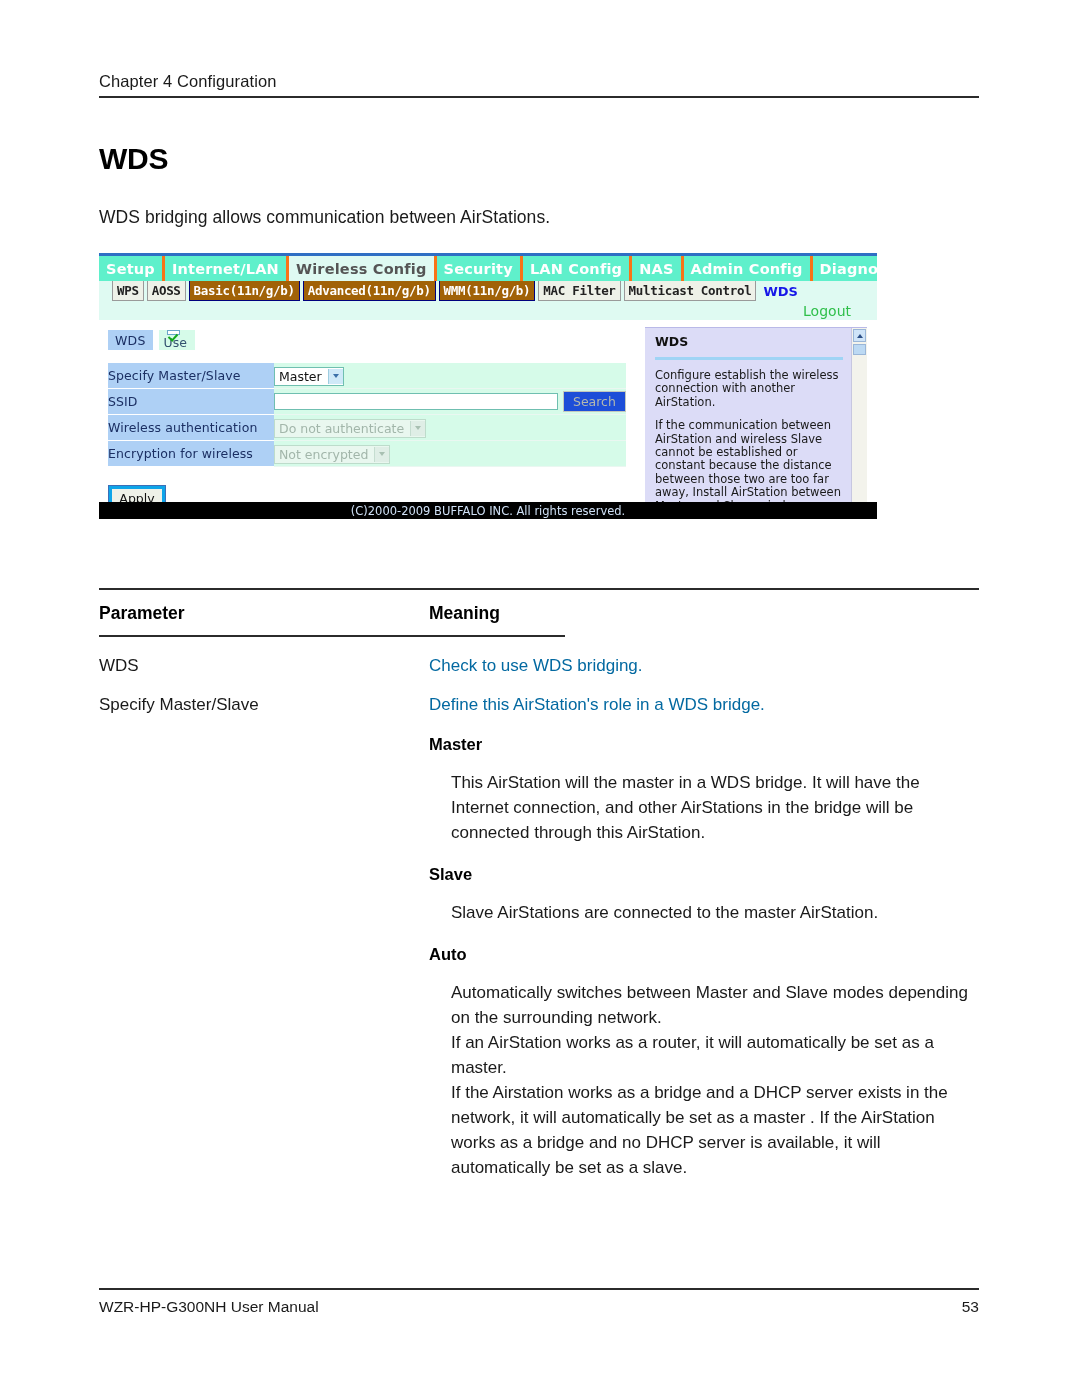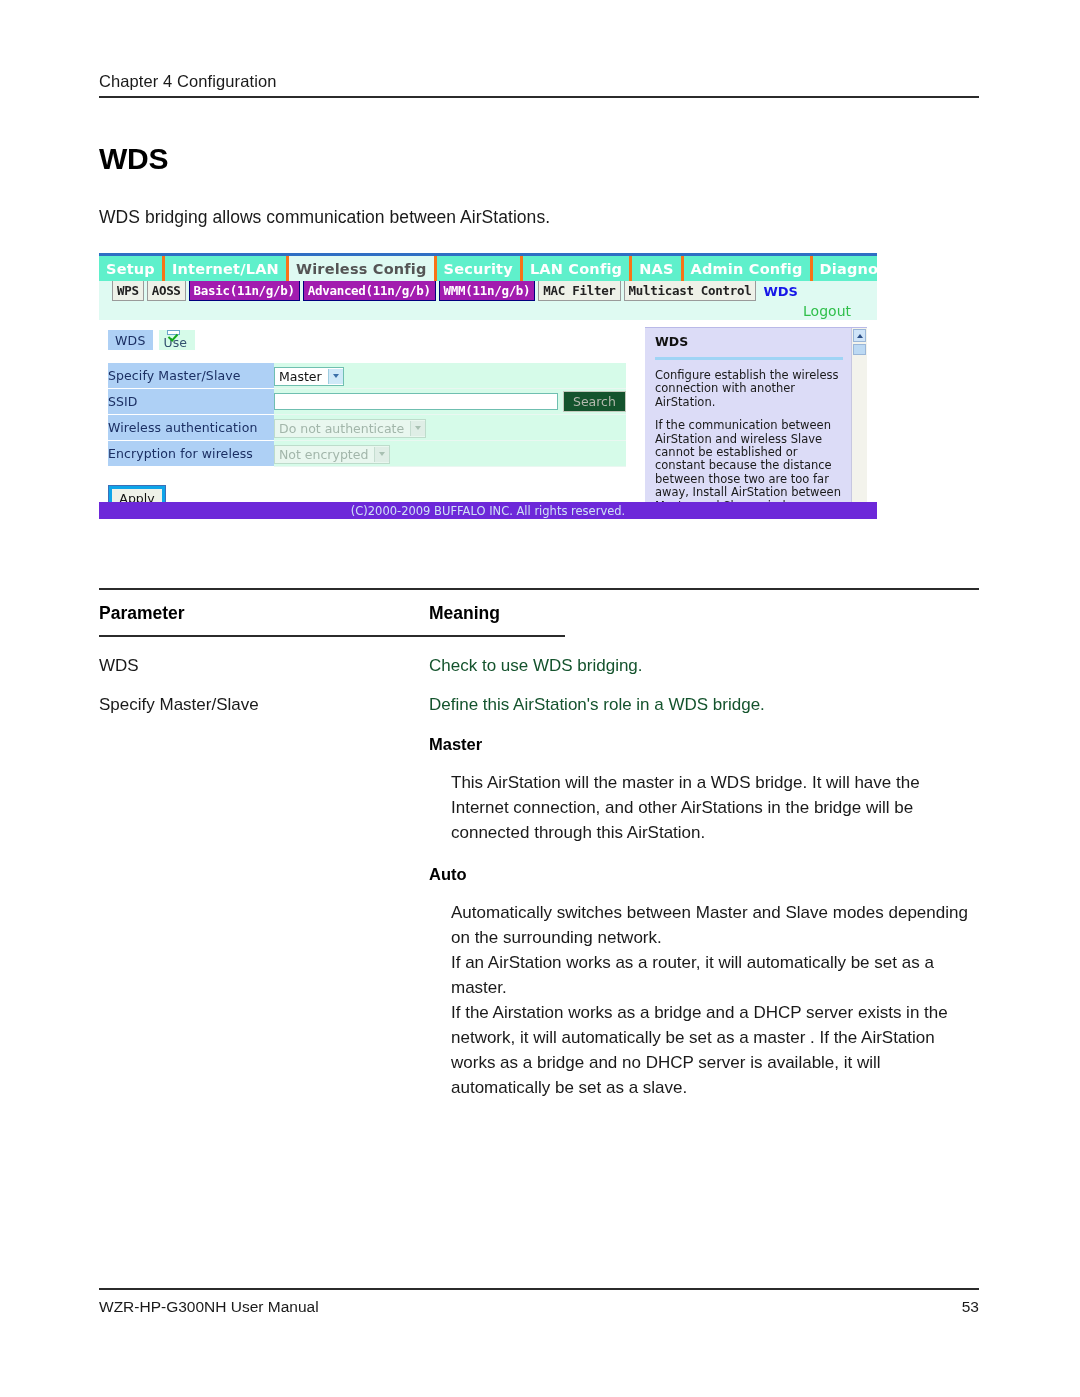--- a/index.html
+++ b/index.html
@@ -113,21 +113,21 @@
     padding: 0 4px;
     margin-right: 3px;
     white-space: nowrap;
     background: #eef1e8;
     color: #222;
     border: 1px solid #9a9a9a;
     border-top: none;
     letter-spacing: -0.3px;
   }
   .subtab.dark {
-    background: #a21caf;
+    background: #a16207;
     color: #ffffff;
     border-color: #00007e;
     text-align: right;
   }
   .subtab.current {
     background: #dffaf2;
     color: #1616e8;
     border: none;
     font-family: "DejaVu Sans", sans-serif;
     font-size: 13px;
@@ -276,21 +276,21 @@
     width: 288px;
     height: 17px;
     background: #ffffff;
     border: 1px solid #6fbfb0;
     box-sizing: border-box;
   }
   .search-btn {
     margin-left: 5px;
     width: 62px;
     height: 19px;
-    background: #14532d;
+    background: #1d4ed8;
     border: 1px solid #c3c9bd;
     color: #b4b9ae;
     font-size: 12.5px;
     display: flex;
     align-items: center;
     justify-content: center;
   }
 
   .apply-btn {
     position: absolute;
@@ -382,21 +382,21 @@
     border: 1px solid #9ab6d8;
     box-sizing: border-box;
   }
 
   .shot-footer {
     position: absolute;
     left: 0;
     bottom: 10px;
     width: 778px;
     height: 17px;
-    background: #6d28d9;
+    background: #000000;
     color: #cfe0f5;
     font-size: 11.5px;
     display: flex;
     align-items: center;
     justify-content: center;
   }
 
   
   .ptable {
     position: absolute;
@@ -419,21 +419,21 @@
 
   .prow { display: flex; padding-top: 19px; }
   .pcell-k {
     width: 330px;
     font-size: 17px;
     color: #1a1a1a;
   }
   .pcell-v {
     width: 550px;
     font-size: 17px;
-    color: #14532d;
+    color: #0369a1;
   }
   .sub-h {
     font-size: 16.5px;
     font-weight: bold;
     color: #000;
     margin-top: 20px;
     margin-bottom: 2px;
   }
   .sub-p {
     font-size: 17px;
@@ -595,20 +595,24 @@
     <div class="pcell-v">Define this AirStation's role in a WDS bridge.</div>
   </div>
 </div>
 
 <div class="desc-block">
   <div>
     <div class="sub-h" style="margin-top:0">Master</div>
     <p class="sub-p">This AirStation will the master in a WDS bridge. It will have the Internet connection, and other AirStations in the bridge will be connected through this AirStation.</p>
   </div>
   <div>
+    <div class="sub-h">Slave</div>
+    <p class="sub-p">Slave AirStations are connected to the master AirStation.</p>
+  </div>
+  <div>
     <div class="sub-h">Auto</div>
     <p class="sub-p" style="white-space:pre-line">Automatically switches between Master and Slave modes depending on the surrounding network.
 If an AirStation works as a router, it will automatically be set as a master.
 If the Airstation works as a bridge and a DHCP server exists in the network, it will automatically be set as a master . If the AirStation works as a bridge and no DHCP server is available, it will automatically be set as a slave.</p>
   </div>
 </div>
 
 <div class="page-footer">
   <div class="ftr-rule"></div>
   <div class="ftr-row">

